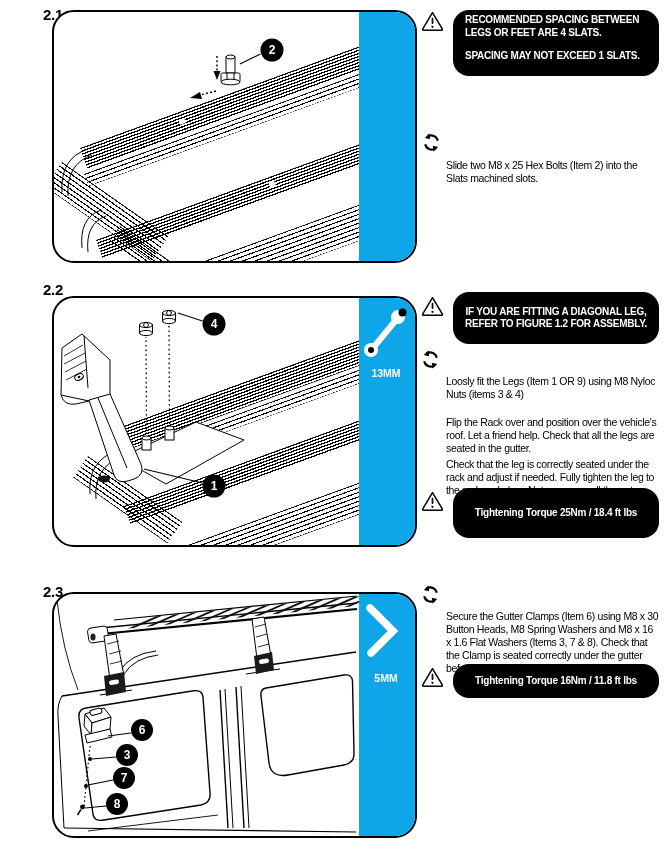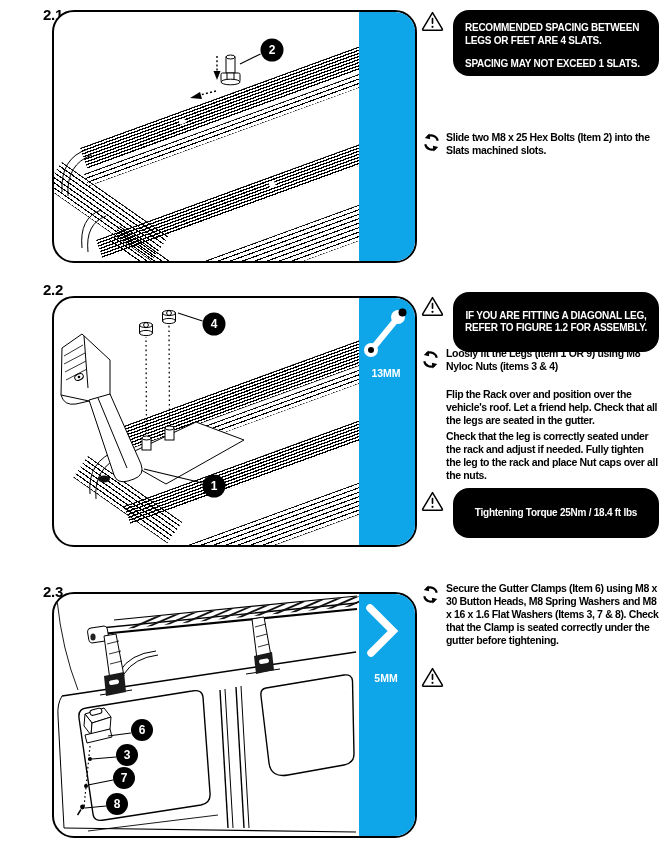--- a/index.html
+++ b/index.html
@@ -13,26 +13,26 @@
   .spaced{background:repeating-linear-gradient(to bottom,#000 0 1.1px,rgba(0,0,0,0) 1.1px 4.2px);}
   .rotm20{transform:rotate(-20deg);}
   .rot35{transform:rotate(35deg);}
   .overlay{position:absolute;left:0;top:0;z-index:3;}
   .band{position:absolute;top:0;right:0;bottom:0;width:56px;background:#0ea5e9;z-index:4;}
   .band svg{position:absolute;left:0;top:0;}
   .warnicon{position:absolute;width:23px;height:21px;}
   .roticon{position:absolute;width:19px;height:19px;}
   .blackbox{position:absolute;left:453px;width:206px;background:#000;color:#fff;border-radius:16px;
             font-weight:bold;font-size:10px;line-height:12.5px;letter-spacing:-.25px;box-sizing:border-box;}
-  .bb-left{padding:12px 12px;}
+  .bb-left{padding:4px 12px;}
   .bb-center{display:flex;flex-direction:column;align-items:center;justify-content:center;text-align:center;}
   .blackbox .ln{display:block;white-space:nowrap;}
   .blackbox .gap{display:block;height:11px;}
-  .step{position:absolute;left:446px;width:213px;font-size:10.5px;line-height:13px;font-weight:bold;
-        letter-spacing:-.35px;}
+  .step{position:absolute;left:446px;width:213px;font-size:10.5px;line-height:13px;font-weight:normal;
+        letter-spacing:-.35px;margin-top:28px;}
   svg .ink{stroke:#000;fill:none;stroke-width:1;}
   svg text.co{fill:#fff;font-family:"Liberation Sans",sans-serif;font-size:12px;font-weight:bold;text-anchor:middle;}
   svg text.tool{fill:#fff;font-family:"Liberation Sans",sans-serif;font-size:10.5px;font-weight:bold;text-anchor:middle;}
 </style>
 </head>
 <body>
 
 <div class="page">
 
   <div class="seclabel" style="top:6px">2.1</div>
@@ -171,21 +171,21 @@
       </svg>
     </div>
   </div>
 
   <svg class="warnicon" style="left:421px;top:295px" viewBox="0 0 26 23">
     <path d="M13,2.6 L24,21 a1.1,1.1 0 0 1 -0.95,1.65 H2.95 A1.1,1.1 0 0 1 2,21 Z" fill="none" stroke="#000" stroke-width="1.7" stroke-linejoin="round"></path>
     <rect x="12.05" y="8.5" width="1.9" height="7" rx="0.9" fill="#000"></rect>
     <circle cx="13" cy="18.6" r="1.25" fill="#000"></circle>
   </svg>
 
-  <div class="blackbox bb-center" style="top:292px;height:60px">
+  <div class="blackbox bb-center" style="top:292px;height:52px">
     <span class="ln">IF YOU ARE FITTING A DIAGONAL LEG,</span>
     <span class="ln">REFER TO FIGURE 1.2 FOR ASSEMBLY.</span>
   </div>
 
   <svg class="roticon" style="left:421px;top:350px" viewBox="0 0 20 20">
     <path d="M16.6,8.2 A7,7 0 0 0 6,3.6" fill="none" stroke="#000" stroke-width="2.2"></path>
     <polygon points="7.8,0.6 2.9,5.3 8.6,6.7" fill="#000"></polygon>
     <path d="M3.4,11.8 A7,7 0 0 0 14,16.4" fill="none" stroke="#000" stroke-width="2.2"></path>
     <polygon points="12.2,19.4 17.1,14.7 11.4,13.3" fill="#000"></polygon>
   </svg>
@@ -308,14 +308,17 @@
     <path d="M3.4,11.8 A7,7 0 0 0 14,16.4" fill="none" stroke="#000" stroke-width="2.2"></path>
     <polygon points="12.2,19.4 17.1,14.7 11.4,13.3" fill="#000"></polygon>
   </svg>
   <div class="step" style="top:582px">Secure the Gutter Clamps (Item 6) using M8 x 30 Button Heads, M8 Spring Washers and M8 x 16 x 1.6 Flat Washers (Items 3, 7 &amp; 8). Check that the Clamp is seated correctly under the gutter before tightening.</div>
 
   <svg class="warnicon" style="left:421px;top:666px" viewBox="0 0 26 23">
     <path d="M13,2.6 L24,21 a1.1,1.1 0 0 1 -0.95,1.65 H2.95 A1.1,1.1 0 0 1 2,21 Z" fill="none" stroke="#000" stroke-width="1.7" stroke-linejoin="round"></path>
     <rect x="12.05" y="8.5" width="1.9" height="7" rx="0.9" fill="#000"></rect>
     <circle cx="13" cy="18.6" r="1.25" fill="#000"></circle>
   </svg>
+  <div class="blackbox bb-center" style="top:664px;height:34px">
+    <span class="ln">Tightening Torque 16Nm / 11.8 ft lbs</span>
+  </div>
 
 </div>
 
 </body></html>

